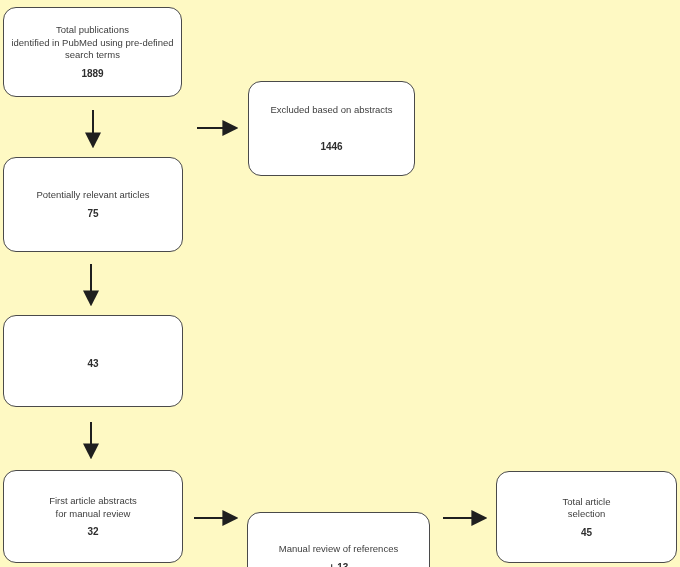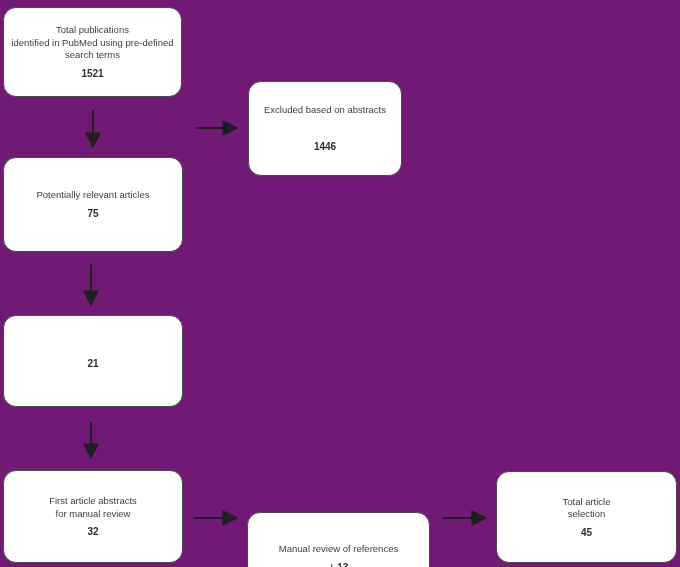--- a/index.html
+++ b/index.html
@@ -4,21 +4,21 @@
 <style>
   html, body {
     margin: 0;
     padding: 0;
     background: #ffffff;
   }
   .canvas {
     position: relative;
     width: 680px;
     height: 567px;
-    background: #701a75;
+    background: #fef9c3;
     font-family: "Liberation Sans", sans-serif;
     overflow: hidden;
   }
   .arrows {
     position: absolute;
     left: 0;
     top: 0;
     width: 680px;
     height: 567px;
     pointer-events: none;
@@ -43,21 +43,21 @@
     white-space: pre-line;
   }
   .box .v {
     font-size: 10px;
     line-height: 12px;
     font-weight: bold;
     color: #2e2e2e;
     margin-top: 6px;
   }
   .b1 { left: 3px;   top: 7px;   width: 179px; height: 90px; }
-  .b2 { left: 248px; top: 81px;  width: 154px; height: 95px; gap: 18px; }
+  .b2 { left: 248px; top: 81px;  width: 167px; height: 95px; gap: 18px; }
   .b3 { left: 3px;   top: 157px; width: 180px; height: 95px; }
   .b4 { left: 3px;   top: 315px; width: 180px; height: 92px; }
   .b5 { left: 3px;   top: 470px; width: 180px; height: 93px; }
   .b6 { left: 247px; top: 470px; width: 183px; height: 93px; margin-top: 42px; }
   .b7 { left: 496px; top: 471px; width: 181px; height: 92px; }
 </style>
 </head>
 <body>
 
 <div class="canvas">
@@ -73,35 +73,35 @@
     <line x1="91" y1="264" x2="91" y2="304" stroke="#1f1f1f" stroke-width="2" marker-end="url(#ah)"></line>
     <line x1="91" y1="422" x2="91" y2="457" stroke="#1f1f1f" stroke-width="2" marker-end="url(#ah)"></line>
     <line x1="194" y1="518" x2="236" y2="518" stroke="#1f1f1f" stroke-width="2" marker-end="url(#ah)"></line>
     <line x1="443" y1="518" x2="485" y2="518" stroke="#1f1f1f" stroke-width="2" marker-end="url(#ah)"></line>
   </svg>
 
   <div class="box b1">
     <div class="t">Total publications
 identified in PubMed using pre-defined
 search terms</div>
-    <div class="v">1521</div>
+    <div class="v">1889</div>
   </div>
 
   <div class="box b2">
     <div class="t">Excluded based on abstracts</div>
     <div class="v">1446</div>
   </div>
 
   <div class="box b3">
     <div class="t">Potentially relevant articles</div>
     <div class="v">75</div>
   </div>
 
   <div class="box b4">
-    <div class="v">21</div>
+    <div class="v">43</div>
   </div>
 
   <div class="box b5">
     <div class="t">First article abstracts
 for manual review</div>
     <div class="v">32</div>
   </div>
 
   <div class="box b6">
     <div class="t">Manual review of references</div>

